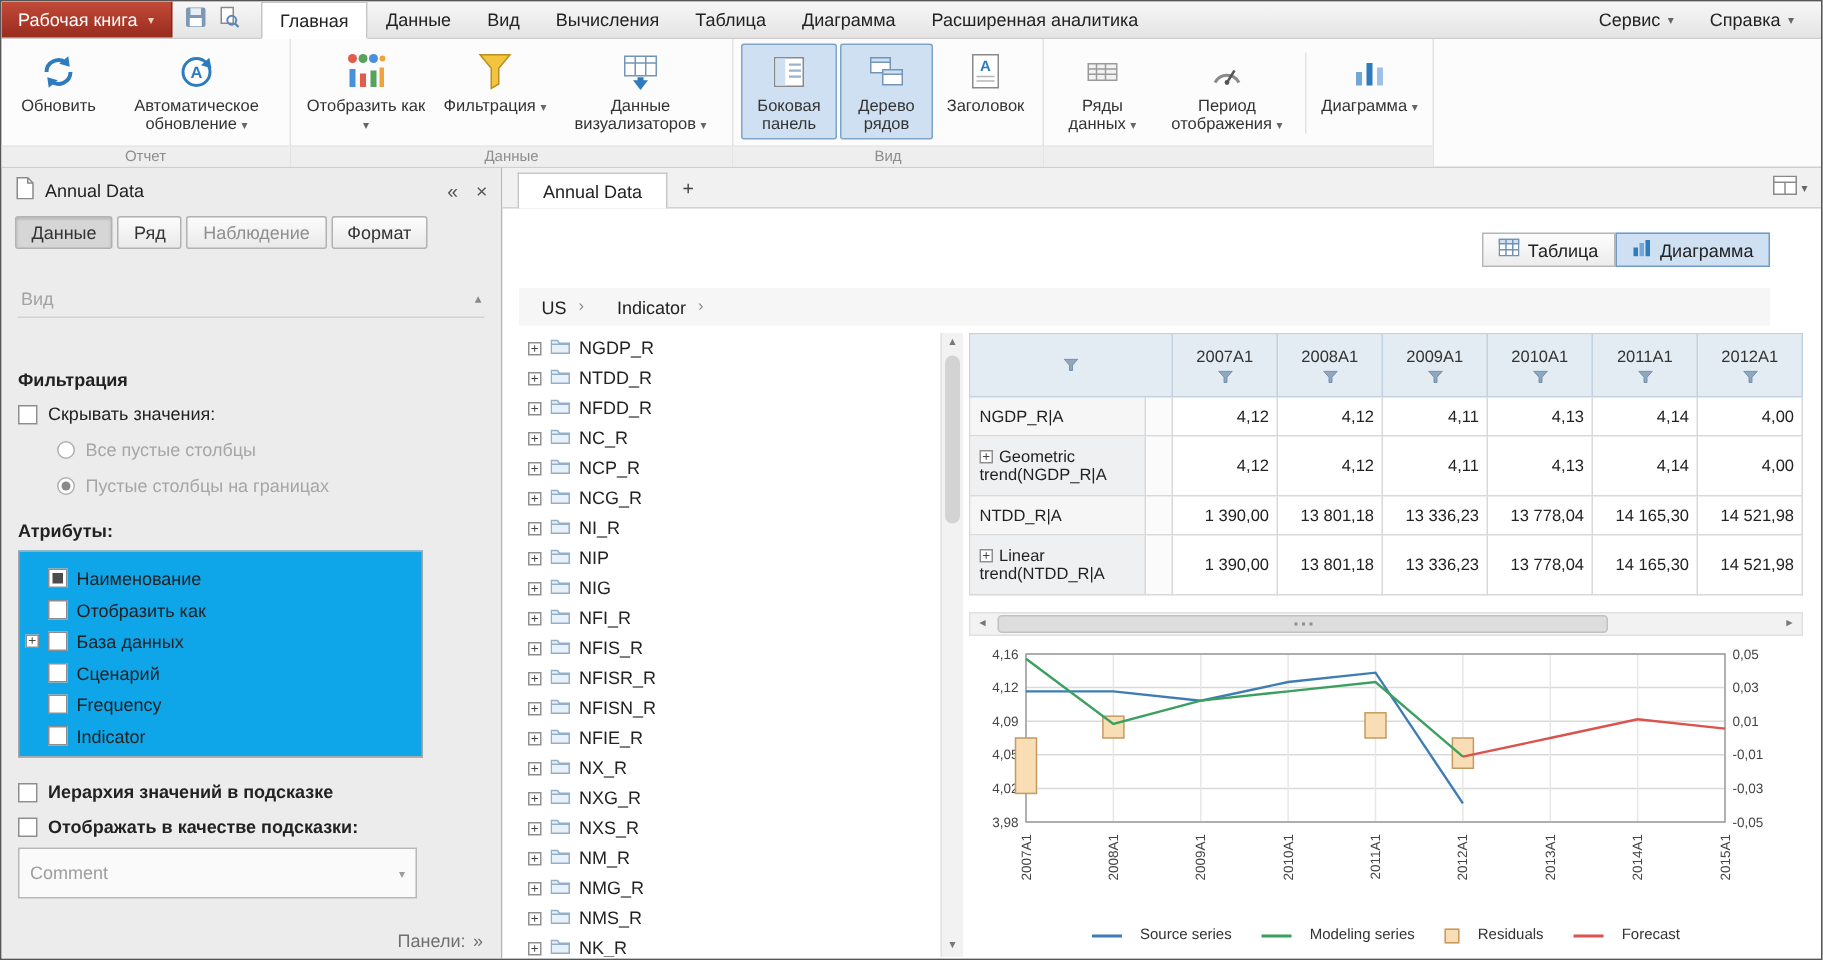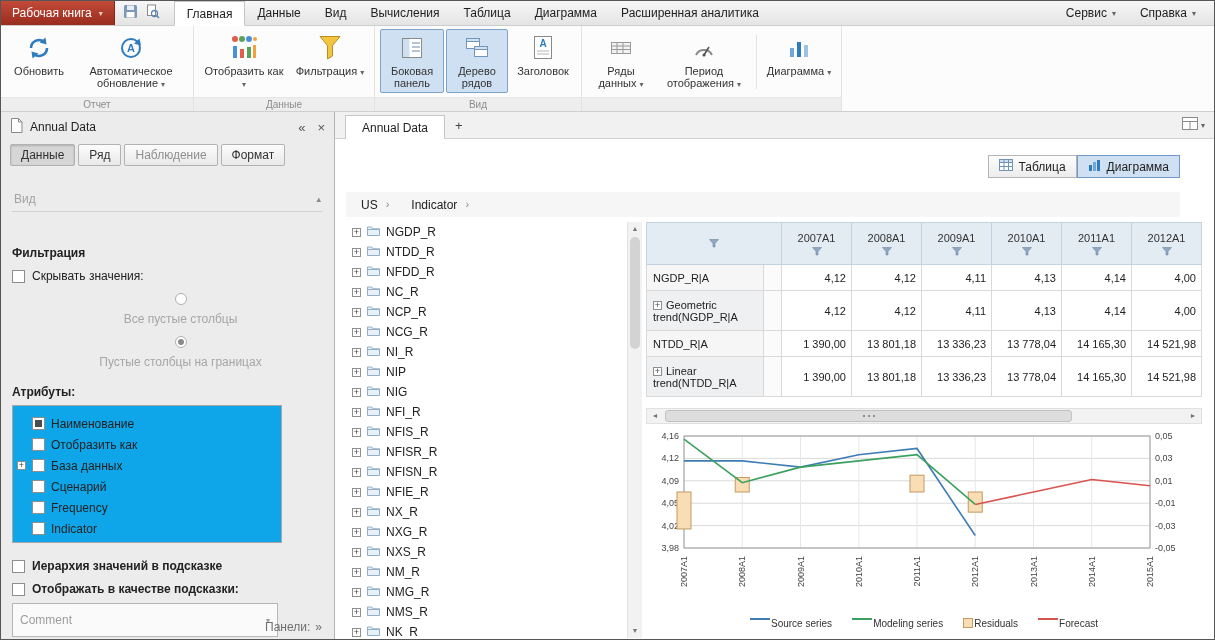--- a/index.html
+++ b/index.html
@@ -36,21 +36,21 @@
   .sb-tabs{display:flex;gap:3px;padding:2px 9px 0;}
   .sb-tab{border:1px solid #b2b2b2;background:linear-gradient(#fcfcfc,#e9e9e9);border-radius:2px;padding:3px 10px;font-size:12px;color:#333;}
   .sb-tab.active{background:#d6d6d6;box-shadow:inset 0 1px 2px rgba(0,0,0,.18);}
   .sb-tab.dim{color:#8f8f8f;}
   .sb-content{padding:0 11px;}
   .sb-section{margin-top:26px;border-bottom:1px solid #d2d2d2;color:#a3a3a3;display:flex;justify-content:space-between;align-items:center;padding:0 2px 5px;}
   .flt-label{font-weight:bold;margin-top:34px;}
   .cb-row{display:flex;align-items:center;gap:7px;margin-top:9px;}
   .cb{width:13px;height:13px;border:1px solid #8e8e8e;background:#fff;position:relative;display:inline-block;flex:0 0 13px;}
   .cb.checked::after{content:'';position:absolute;inset:2px;background:#4c4c4c;}
-  .radio-row{display:flex;align-items:center;gap:7px;margin:10px 0 0 26px;color:#a6a6a6;flex-direction:column;}
+  .radio-row{display:flex;align-items:center;gap:7px;margin:10px 0 0 26px;color:#a6a6a6;}
   .radio{width:12px;height:12px;border:1px solid #b0b0b0;border-radius:50%;background:#fff;flex:0 0 12px;}
   .radio.sel{position:relative;}
   .radio.sel::after{content:'';position:absolute;width:6px;height:6px;margin:2px;border-radius:50%;background:#8a8a8a;display:block;}
   .attr-label{font-weight:bold;margin-top:16px;}
   .attr-box{margin-top:6px;width:270px;height:138px;background:#0ea5e9;border:1px solid #a8a8a8;padding:7px 4px;overflow:hidden;}
   .attr-row{display:flex;align-items:center;gap:6px;height:21px;}
   .exp{width:9px;height:9px;border:1px solid #8f8f8f;background:#fff;color:#444;font-size:9px;line-height:7px;text-align:center;flex:0 0 9px;}
   .exp-sp{width:9px;flex:0 0 9px;}
   .bold-cb{font-weight:bold;}
   .mt16{margin-top:16px;}
@@ -96,21 +96,21 @@
   tr.trow.trend{height:40px;}
 
   .hscroll{position:absolute;top:296px;left:311px;width:556px;height:16px;background:#f2f2f2;border:1px solid #e0e0e0;display:flex;}
   .hs-btn{width:16px;text-align:center;font-size:7px;color:#777;line-height:14px;}
   .hs-track{flex:1;position:relative;}
   .hs-thumb{position:absolute;left:2px;top:1px;bottom:1px;width:78%;background:#dddddd;border:1px solid #c2c2c2;border-radius:3px;display:flex;align-items:center;justify-content:center;gap:3px;}
   .dot{width:2px;height:2px;background:#8f8f8f;}
 
   .chart-wrap{position:absolute;top:318px;left:311px;width:556px;height:186px;}
   .chart-legend{position:absolute;top:506px;left:311px;width:556px;display:flex;justify-content:center;gap:20px;font-size:10px;color:#333;align-items:center;}
-  .lg-item{display:flex;gap:1px;}
+  .lg-item{display:flex;align-items:center;gap:12px;}
   .lg-line{width:20px;border-top:2px solid #000;display:inline-block;}
   .lg-box{width:10px;height:10px;border:1px solid #c49a62;display:inline-block;}
 </style>
 </head>
 <body>
 
 <div class="window">
 
   <div class="menubar">
     <div class="wb-btn">
@@ -192,20 +192,32 @@
           </span>
         <span class="rlabel"><span>Отобразить как</span> <span class="caret">▾</span></span>
       </div>
       <div class="rbtn" style="width:78px">
         <span class="ric">
             <svg width="22" height="26" viewBox="0 0 22 26">
               <polygon points="1,1.5 21,1.5 13.5,10.5 13.5,21 8.5,24 8.5,10.5" fill="#f3c43e" stroke="#b98f24"></polygon>
             </svg>
           </span>
         <span class="rlabel"><span>Фильтрация</span> <span class="caret">▾</span></span>
+      </div>
+      <div class="rbtn" style="width:112px">
+        <span class="ric">
+            <svg width="26" height="26" viewBox="0 0 26 26">
+              <rect x="2.5" y="2.5" width="21" height="13" fill="#fff" stroke="#7396b8"></rect>
+              <line x1="2.5" y1="7" x2="23.5" y2="7" stroke="#7396b8"></line>
+              <line x1="9.5" y1="2.5" x2="9.5" y2="15.5" stroke="#7396b8"></line>
+              <line x1="16.5" y1="2.5" x2="16.5" y2="15.5" stroke="#7396b8"></line>
+              <polygon points="13,25 8,18.5 11,18.5 11,16.5 15,16.5 15,18.5 18,18.5" fill="#2e7cbe"></polygon>
+            </svg>
+          </span>
+        <span class="rlabel"><span>Данные визуализаторов</span> <span class="caret">▾</span></span>
       </div>
       <div class="rgroup-label">Данные</div>
     </div>
 
     <div class="rgroup">
       <div class="rbtn selected" style="width:64px">
         <span class="ric">
             <svg width="24" height="24" viewBox="0 0 24 24">
               <rect x="2.5" y="2.5" width="19" height="19" fill="#fff" stroke="#8a8a8a"></rect>
               <rect x="3" y="3" width="6.5" height="18" fill="#cfe0f0"></rect>

